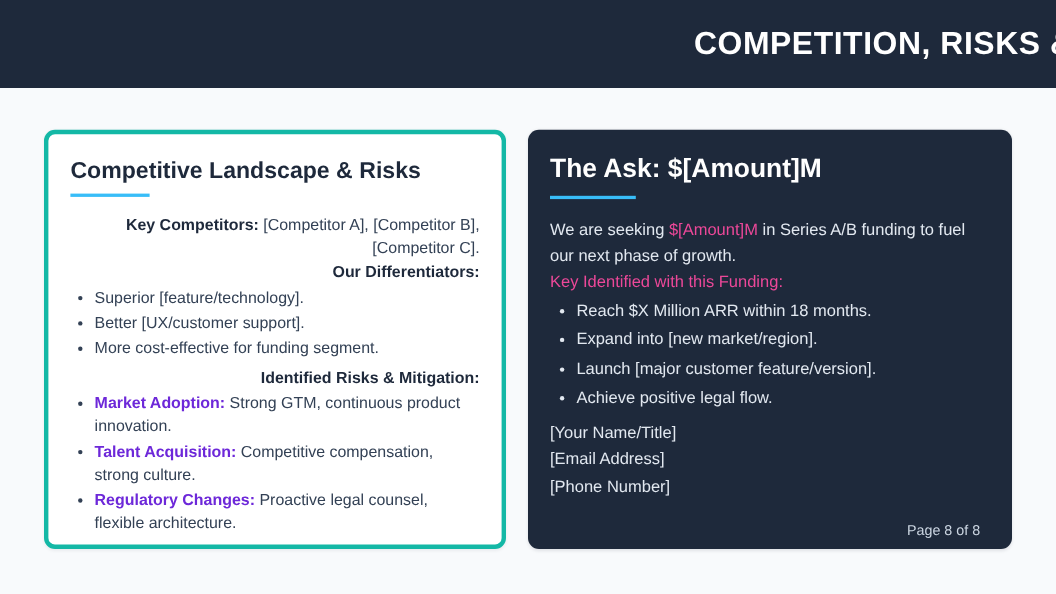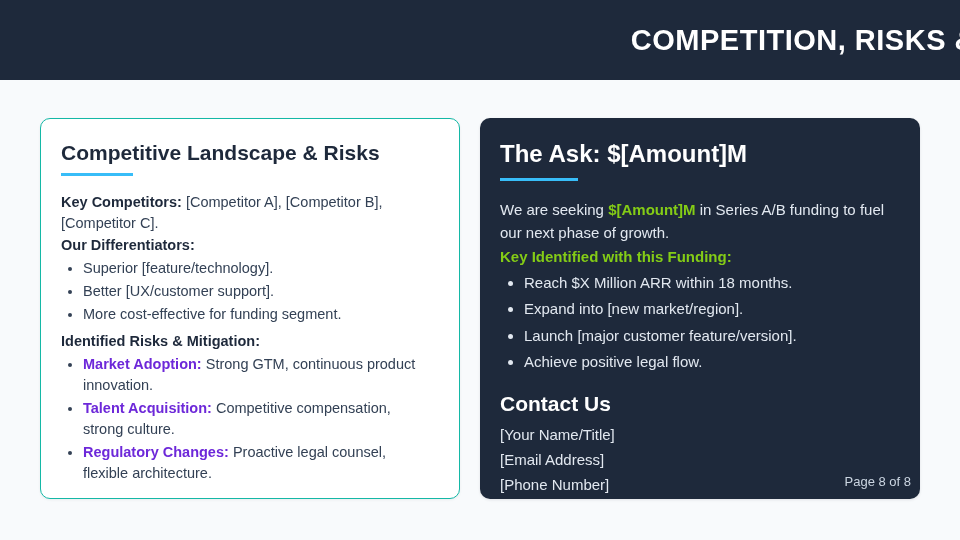--- a/index.html
+++ b/index.html
@@ -47,21 +47,21 @@
     display: flex;
     gap: 20px;
   }
   .card {
     border-radius: 10px;
     box-sizing: border-box;
   }
   .card-left {
     width: 420px;
     background: #ffffff;
-    border: 1px solid #14b8a6;
+    border: 4px solid #14b8a6;
     box-shadow: 0 1px 3px rgba(15,23,42,0.06);
     padding: 22px 20px 20px 20px;
     height: 381px;
   }
   .card-right {
     width: 440px;
     background: #1e293b;
     padding: 22px 20px 14px 20px;
     height: 381px;
     position: relative;
@@ -91,20 +91,21 @@
     background: #38bdf8;
     margin-bottom: 18px;
   }
   .left-body {
     font-size: 14.5px;
     color: #334155;
     line-height: 1.45;
   }
   .left-body p {
     margin: 0 0 1px 0;
+    text-align: right;
   }
   .left-body .lead {
     font-weight: bold;
     color: #1e293b;
   }
   .left-body ul {
     margin: 2px 12px 6px 0;
     padding-left: 22px;
   }
   .left-body li {
@@ -115,22 +116,22 @@
   }
   .right-body {
     font-size: 15px;
     color: #e2e8f0;
     line-height: 1.5;
   }
   .right-body p {
     margin: 0 0 2px 0;
   }
   .right-body strong {
-    color: #84cc16;
-    font-weight: bold;
+    color: #ec4899;
+    font-weight: normal;
   }
   .right-body ul {
     margin: 3px 0 8px 0;
     padding-left: 24px;
   }
   .right-body li {
     margin: 0 0 4px 0;
   }
   h3.contact-head {
     margin: 14px 0 4px 0;
@@ -138,21 +139,21 @@
     color: #ffffff;
     font-weight: bold;
   }
   .contact-line {
     font-size: 15px;
     color: #e2e8f0;
     line-height: 1.65;
   }
   .page-num {
     position: absolute;
-    right: 9px;
+    right: 29px;
     bottom: 10px;
     font-size: 13px;
     color: #cbd5e1;
   }
 </style>
 </head>
 <body>
 
 <div class="slide">
 
@@ -213,21 +214,20 @@
         <p>
           <strong>Key Identified with this Funding:</strong>
         </p>
         <ul>
           <li>Reach $X Million ARR within 18 months.</li>
           <li>Expand into [new market/region].</li>
           <li>Launch [major customer feature/version].</li>
           <li>Achieve positive legal flow.</li>
         </ul>
 
-        <h3 class="contact-head">Contact Us</h3>
         <div class="contact-line">[Your Name/Title]</div>
         <div class="contact-line">[Email Address]</div>
         <div class="contact-line">[Phone Number]</div>
       </div>
 
       <div class="page-num">Page 8 of 8</div>
     </div>
 
   </div>
 </div>

